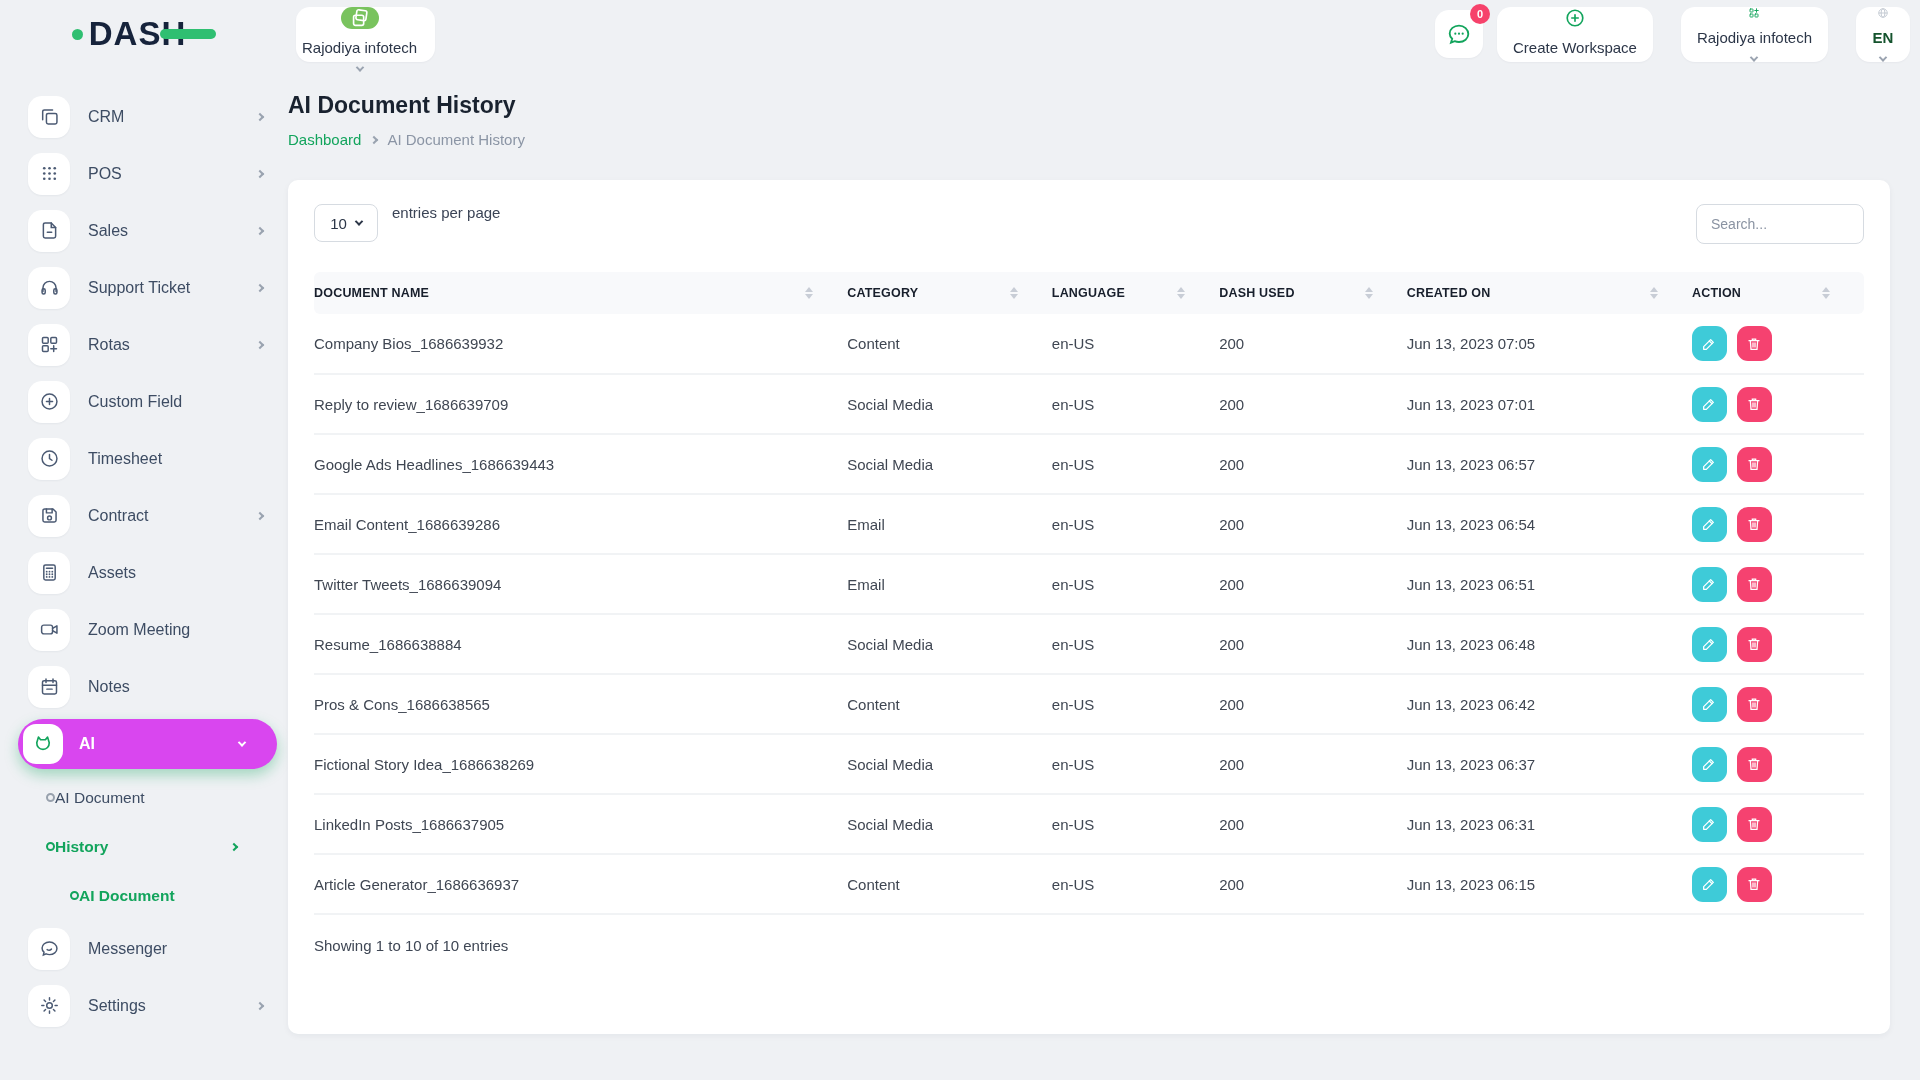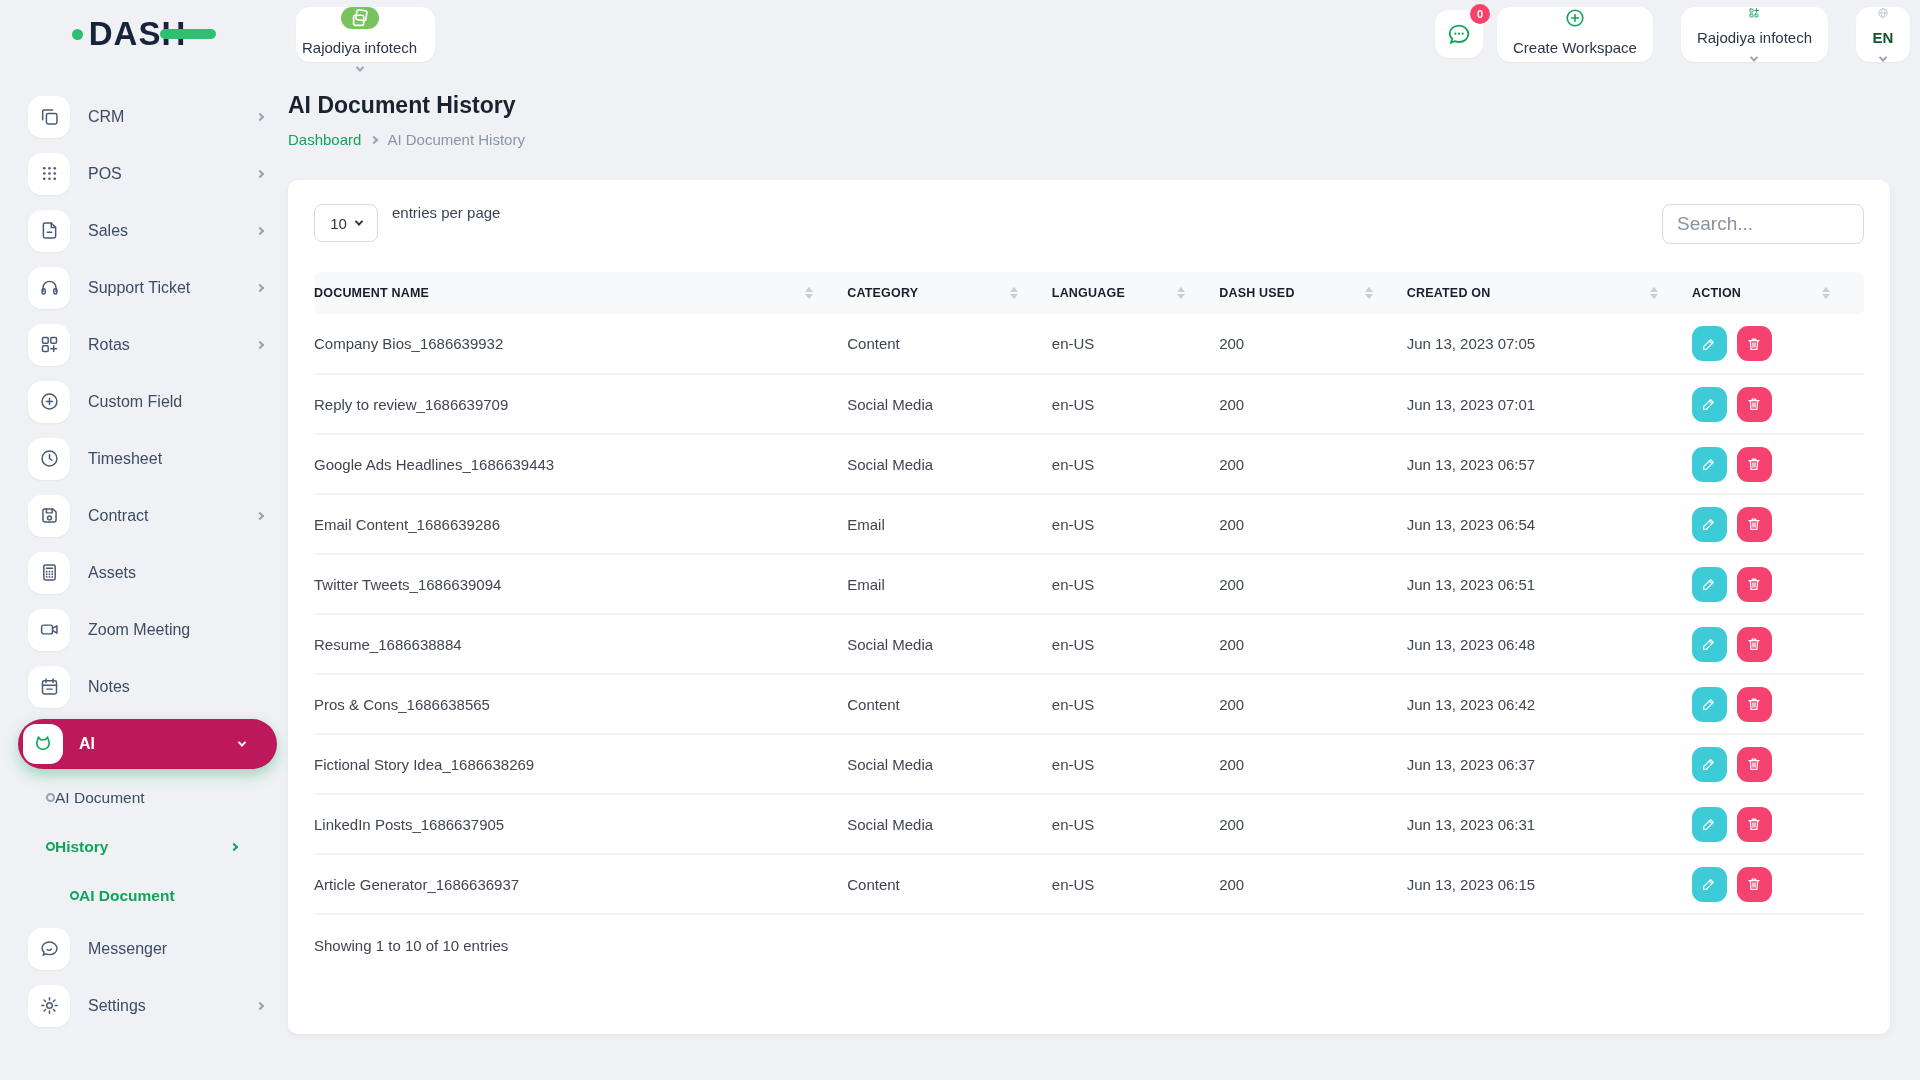--- a/index.html
+++ b/index.html
@@ -37,21 +37,21 @@
   .sort .up { border-bottom:5px solid #c8cdd6; }
   .sort .dn { border-top:5px solid #c8cdd6; }
 
   
   .sidebar { position:absolute; top:68px; left:0; width:288px; bottom:0; padding:20px 11px 0 28px; }
   .nav-item { display:flex; align-items:center; height:57px; cursor:pointer; }
   .nav-ico { width:42px; height:42px; border-radius:14px; background:#fff; box-shadow:0 1px 2px rgba(20,30,50,.05);
              display:flex; align-items:center; justify-content:center; color:#4b5a73; flex:none; }
   .nav-label { margin-left:18px; font-size:16px; font-weight:500; color:#3d4c63; flex:1; }
   .nav-item .chev { margin-right:14px; }
-  .nav-item.active-pill { background:#be185d; border-radius:26px; height:50px; margin:4px 0 4px -10px; padding:0 18px 0 5px;
+  .nav-item.active-pill { background:#d946ef; border-radius:26px; height:50px; margin:4px 0 4px -10px; padding:0 18px 0 5px;
                           box-shadow:0 6px 14px rgba(18,164,92,.35); }
   .nav-item.active-pill .nav-ico { width:40px; height:40px; border-radius:13px; color:#12a45c; box-shadow:none; }
   .nav-item.active-pill .nav-label { color:#fff; font-weight:700; margin-left:16px; }
   .sub-item { display:flex; align-items:center; height:49px; padding-left:18px; cursor:pointer; }
   .sub-item.nested { padding-left:42px; }
   .bullet { width:9px; height:9px; border-radius:50%; border:2px solid #98a1ad; flex:none; }
   .bullet.green { border-color:#12a45c; }
   .sub-label { font-size:15.5px; color:#3d4c63; flex:1; }
   .sub-item.active .sub-label { color:#12a45c; font-weight:700; }
   .sub-item .chev { margin-right:40px; }
@@ -62,22 +62,22 @@
   .breadcrumb { display:flex; align-items:center; gap:10px; margin-top:12px; font-size:15px; }
   .breadcrumb .crumb-link { color:#12a45c; cursor:pointer; }
   .breadcrumb .crumb-cur { color:#8b95a5; }
 
   .card { background:#fff; border-radius:10px; margin-top:32px; padding:24px 26px 0 26px; height:854px;
           box-shadow:0 2px 6px rgba(25,35,55,.05); position:relative; }
   .controls { display:flex; align-items:flex-start; }
   .select-box { width:64px; height:38px; border:1px solid #d6dbe1; border-radius:8px; background:#fff; display:flex;
                 align-items:center; justify-content:center; gap:9px; font-size:15px; color:#2c3648; cursor:pointer; }
   .entries-label { margin-left:14px; font-size:15px; color:#3b4456; }
-  .search-input { margin-left:auto; width:202px; height:40px; border:1px solid #d6dbe1; border-radius:8px; padding:0 14px;
-                  font-size:19px; color:#2c3648; font-family:"Liberation Sans", sans-serif; outline:none; background:#fff; }
+  .search-input { margin-left:auto; width:168px; height:40px; border:1px solid #d6dbe1; border-radius:8px; padding:0 14px;
+                  font-size:14px; color:#2c3648; font-family:"Liberation Sans", sans-serif; outline:none; background:#fff; }
   .search-input::placeholder { color:#8a93a2; }
 
   table { width:100%; border-collapse:collapse; margin-top:28px; table-layout:fixed; }
   col.c-name{width:34.4%} col.c-cat{width:13.2%} col.c-lang{width:10.8%} col.c-word{width:12.1%} col.c-date{width:18.4%} col.c-act{width:11.1%}
   thead th { background:#f8f9fb; padding:14px 0; text-align:left; cursor:pointer; }
   thead th:first-child { border-radius:6px 0 0 6px; }
   thead th:last-child { border-radius:0 6px 6px 0; }
   .th-flex { display:flex; align-items:center; justify-content:space-between; padding-right:34px; }
   .th-label { font-size:12.5px; font-weight:700; color:#181f2c; letter-spacing:.2px; }
   tbody td { padding:0; height:60px; font-size:15px; color:#3f4652; border-bottom:2px solid #f1f3f5;margin-left:37px; }

